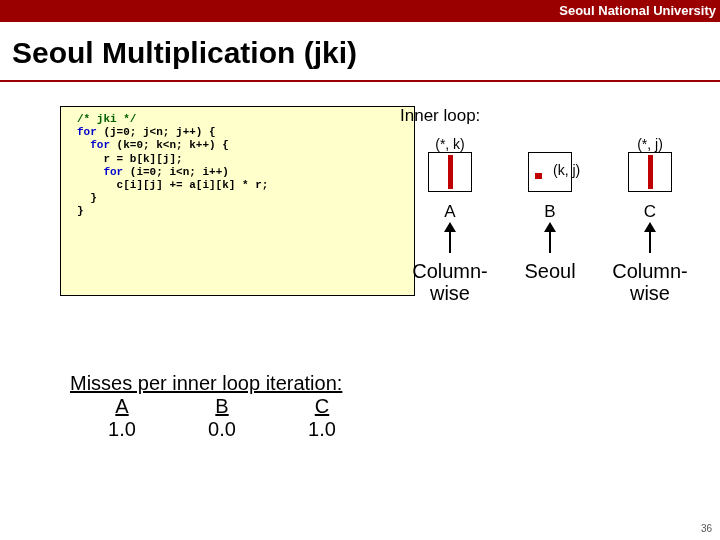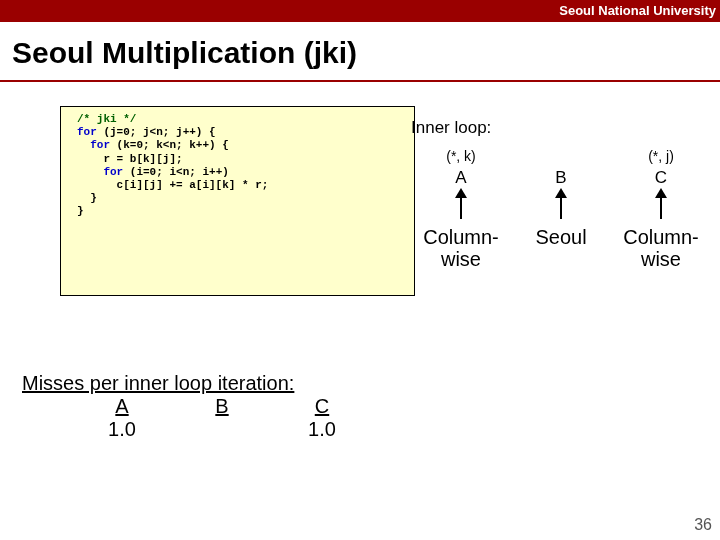--- a/index.html
+++ b/index.html
@@ -52,25 +52,24 @@
     font-weight: bold;
     color: #000;
     line-height: 1.2;
     white-space: pre;
     margin-left: 38px;
   }
   .codebox .cm { color: #006000; }
   .codebox .kw { color: #0000cc; }
   .diagram {
     position: absolute;
-    left: 411px;
+    left: 400px;
     top: 24px;
     width: 300px;
     height: 240px;
-    margin-top: 12px;
   }
   .innerloop {
     font-size: 17px;
     text-align: left;
     margin-bottom: 6px;
   }
   .row-idx {
     display: flex;
     justify-content: space-around;
     font-size: 14px;
@@ -151,32 +150,32 @@
     text-align: center;
     margin-top: 2px;
   }
   .row-access > div { width: 90px; line-height: 1.1; }
   .misses {
     position: absolute;
     left: 22px;
     top: 290px;
     font-size: 20px;
   }
-  .misses-title { text-decoration: underline; }
+  .misses-title { text-decoration: underline; margin-left: 48px; }
   .misses-grid {
     display: flex;
     margin-left: 50px;
   }
   .misses-col { width: 100px; text-align: center; }
   .misses-col .h { text-decoration: underline; }
   .pagenum {
     position: absolute;
     right: 8px;
     bottom: 6px;
-    font-size: 16px;
+    font-size: 10px;
     color: #555;
     margin-top: 12px;
   }
 </style>
 </head>
 <body>
 
 <div class="topbar">
   <span>Seoul National University</span>
 </div>
@@ -195,20 +194,38 @@
 <span>  }</span>
 <span>}</span></div>
 
   <div class="diagram">
     <div class="innerloop">Inner loop:</div>
     <div class="row-idx">
       <div>(*, k)</div>
       <div></div>
       <div>(*, j)</div>
     </div>
+    <div class="row-boxes">
+      <div class="mbox-wrap">
+        <div class="mbox">
+          <div class="colstripe"></div>
+        </div>
+      </div>
+      <div class="mbox-wrap">
+        <div class="mbox">
+          <div class="dot"></div>
+        </div>
+        <div class="kj-label">(k, j)</div>
+      </div>
+      <div class="mbox-wrap">
+        <div class="mbox">
+          <div class="colstripe"></div>
+        </div>
+      </div>
+    </div>
     <div class="row-name">
       <div>A</div>
       <div>B</div>
       <div>C</div>
     </div>
     <div class="row-arrows">
       <div>
           <div class="arrow-up"></div>
         </div>
       <div>
@@ -235,20 +252,21 @@
 
   <div class="misses">
     <div class="misses-title">Misses per inner loop iteration:</div>
     <div class="misses-grid">
       <div class="misses-col">
         <div class="h">A</div>
         <div>1.0</div>
       </div>
       <div class="misses-col">
         <div class="h">B</div>
+        <div>0.0</div>
       </div>
       <div class="misses-col">
         <div class="h">C</div>
         <div>1.0</div>
       </div>
     </div>
   </div>
 
 </div>
 

